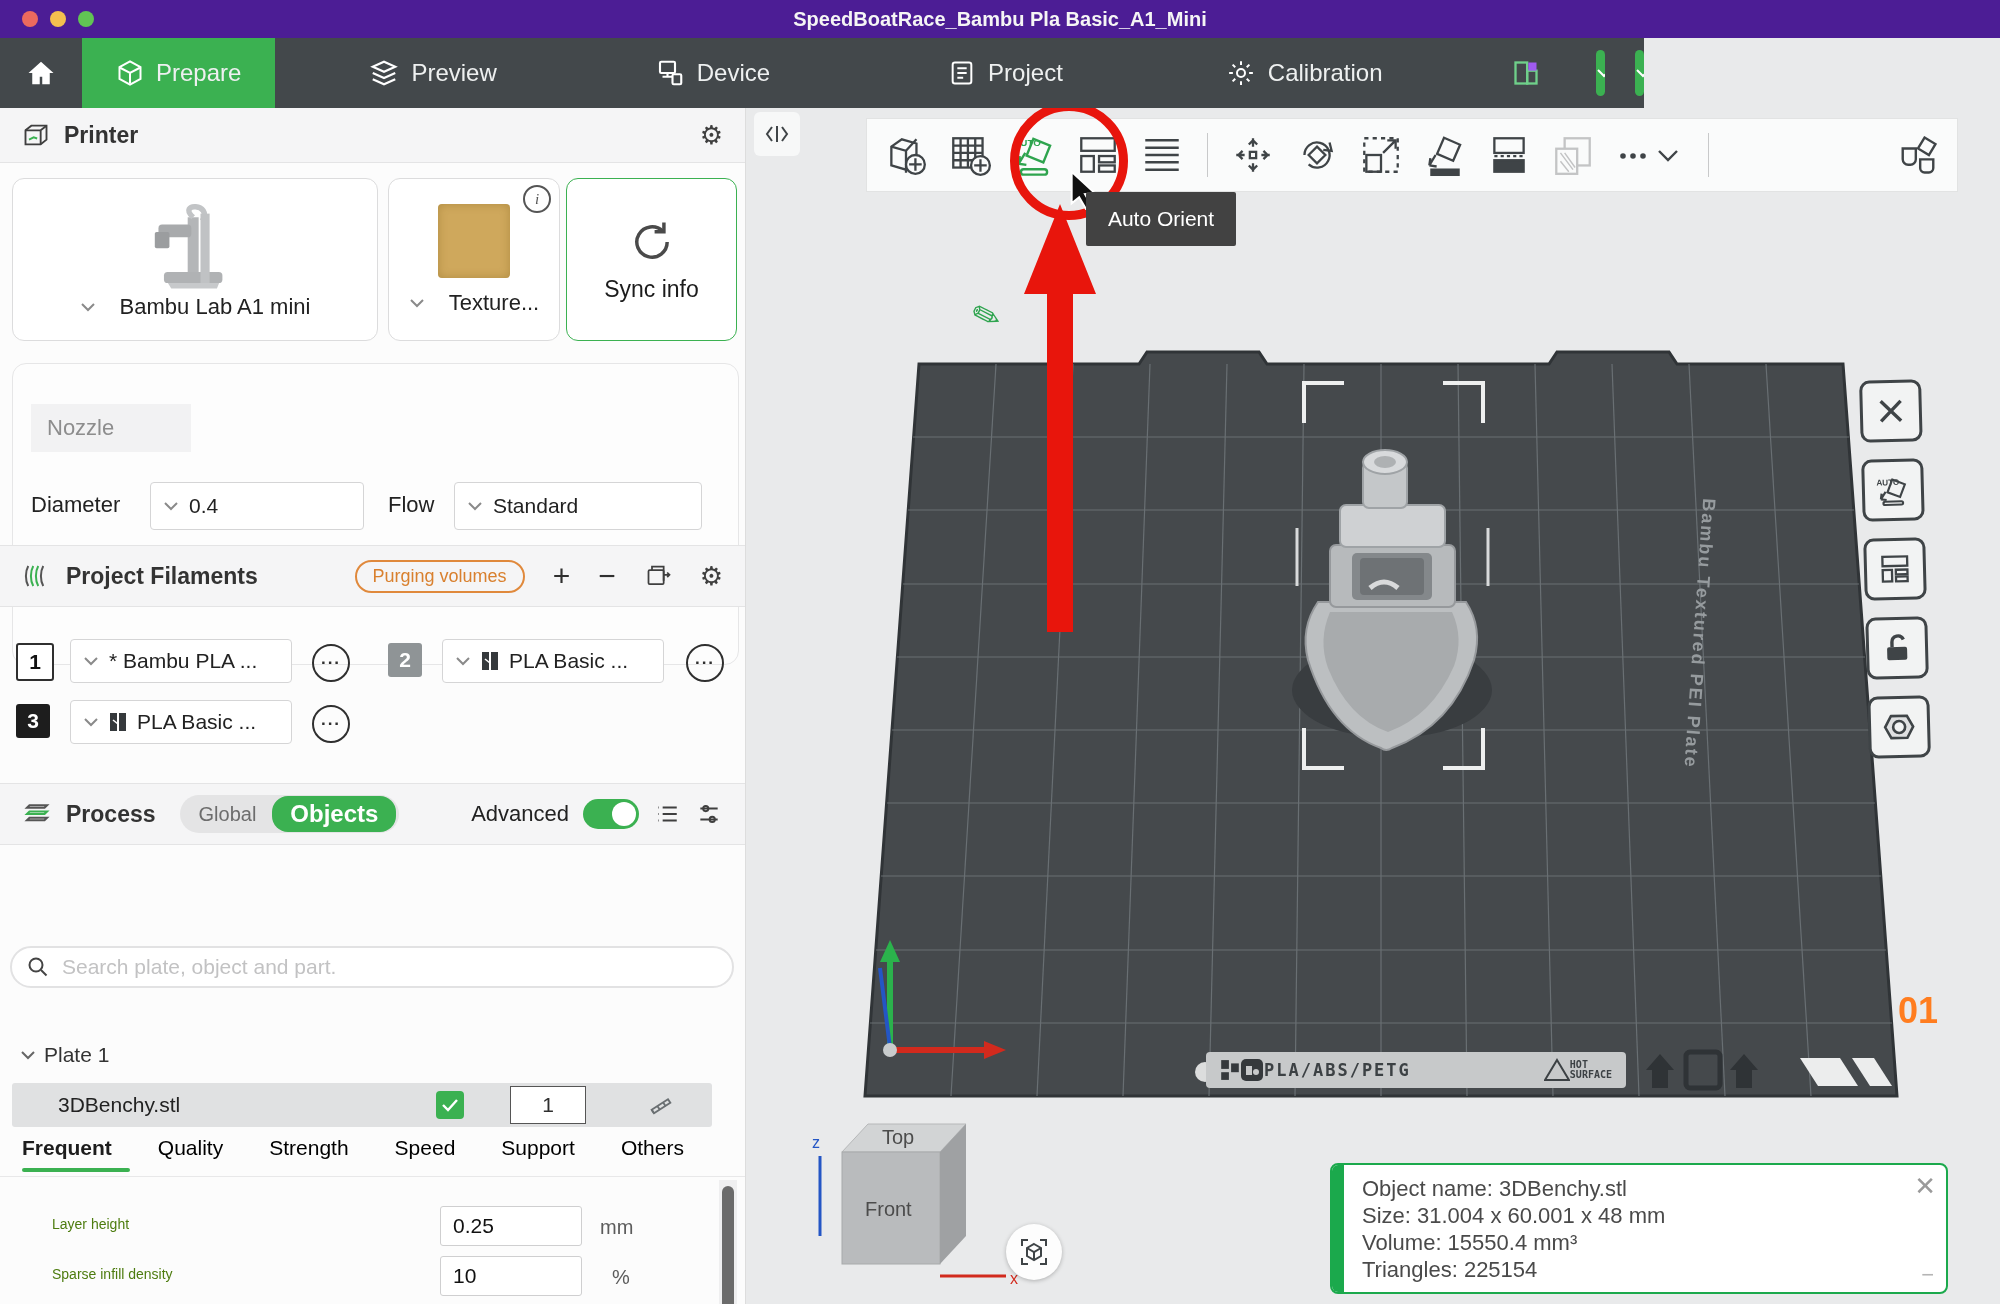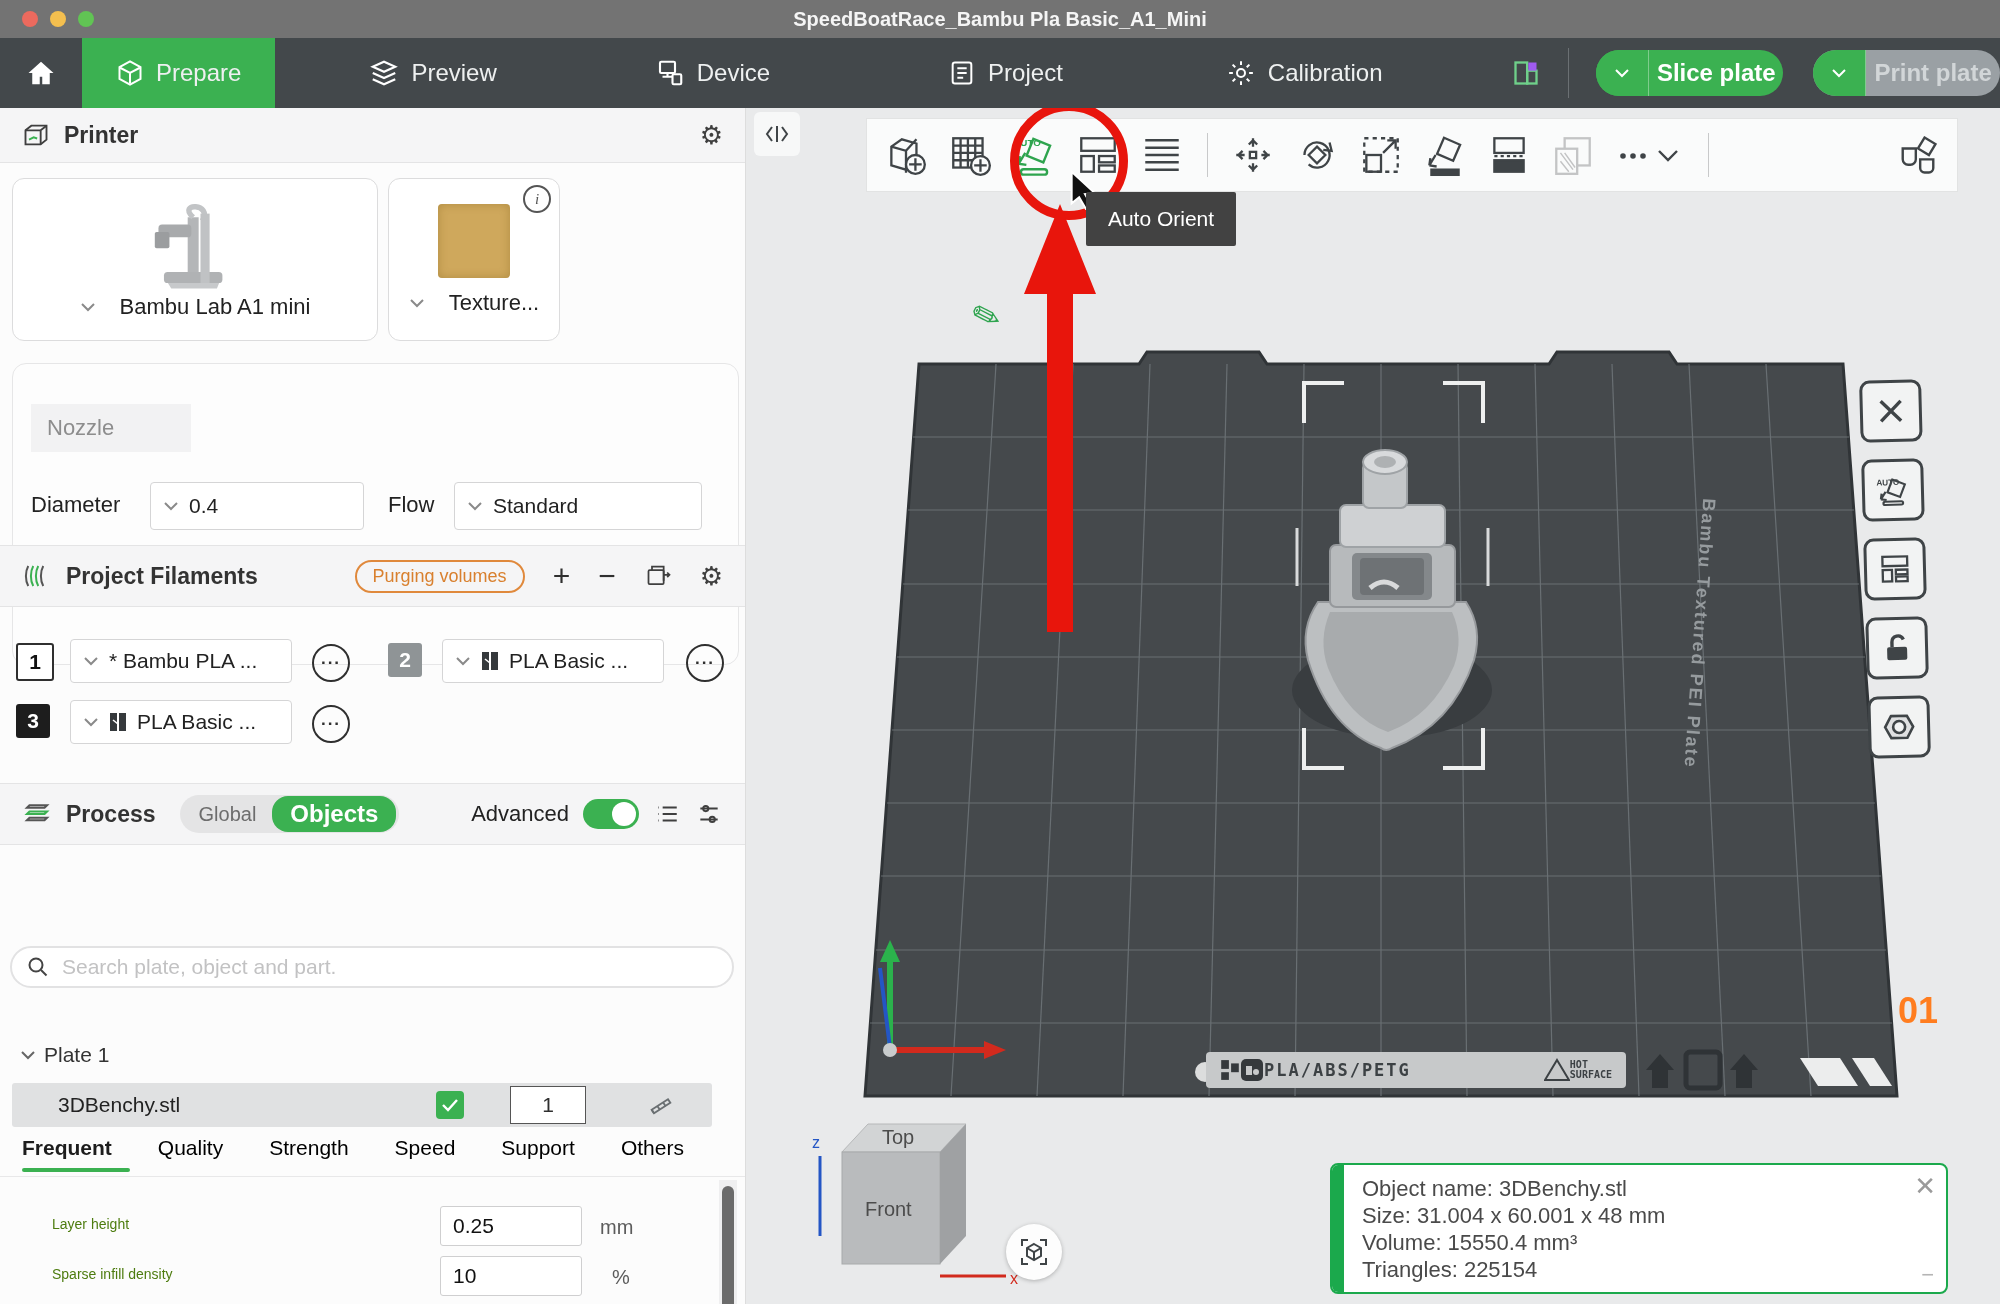--- a/index.html
+++ b/index.html
@@ -1,25 +1,25 @@
 <!DOCTYPE html>
 <html><head>
 <meta charset="utf-8">
 <style>
   html,body{margin:0;padding:0;background:#e9eaeb;}
   #app{position:relative;width:2000px;height:1304px;overflow:hidden;
        font-family:"Liberation Sans",sans-serif;color:#2f2f2f;background:#e9eaeb;}
   .abs{position:absolute;}
   svg{display:block;}
   
-  #titlebar{left:0;top:0;width:2000px;height:38px;background:#737373;}
+  #titlebar{left:0;top:0;width:2000px;height:38px;background:#4c1d95;}
   .tl{top:11px;width:16px;height:16px;border-radius:50%;}
   #wintitle{left:0;top:0;width:2000px;height:38px;line-height:38px;text-align:center;
             color:#f5f5f5;font-weight:bold;font-size:20px;}
-  #navbar{left:0;top:38px;width:2000px;height:70px;background:#43484b;display:flex;align-items:center;}
+  #navbar{left:0;top:38px;width:1644px;height:70px;background:#43484b;display:flex;align-items:center;}
   .navtab{height:70px;display:flex;align-items:center;gap:12px;color:#eef0f0;font-size:24px;padding:0 34px;}
   .navtab.active{background:#3bb151;}
   .pillbtn{height:46px;border-radius:23px;display:flex;overflow:hidden;font-size:24px;font-weight:bold;}
   .pillchev{width:52px;display:flex;align-items:center;justify-content:center;background:#3bb151;border-right:1px solid rgba(255,255,255,.35);}
   
   #sidebar{left:0;top:108px;width:745px;height:1196px;background:#fcfcfc;border-right:1px solid #dddddd;}
   .sechead{left:0;width:745px;background:#f5f5f6;border-top:1px solid #e4e4e5;border-bottom:1px solid #e4e4e5;
            display:flex;align-items:center;padding:0 22px;box-sizing:border-box;gap:14px;}
   .sectitle{font-size:23px;font-weight:bold;color:#333;}
   .card{border:1px solid #dcdcdd;border-radius:12px;background:#fff;display:flex;flex-direction:column;
@@ -188,20 +188,27 @@
       <div style="width:72px;height:74px;background:#cfa85c;border-radius:4px;margin-bottom:12px;
                   box-shadow:inset 0 0 10px rgba(120,90,20,.35);"></div>
       <div class="ddrow">
         <svg class="chev" viewBox="0 0 16 10">
             <path d="M2 2l6 6 6-6" fill="none" stroke="#8a8a8a" stroke-width="2"></path>
           </svg>
         <span>Texture...</span>
       </div>
     </div>
 
+    <div class="abs card" style="left:566px;top:70px;width:171px;height:163px;border:1.5px solid #3bb151;">
+      <svg width="52" height="52" viewBox="0 0 24 24" fill="none" stroke="#4a4a4a" stroke-width="1.6">
+        <path d="M19 12a7 7 0 1 1-2-4.9"></path>
+          <path d="M17.5 3v4.3h-4.3"></path>
+        </svg>
+      <div style="font-size:23px;color:#1c1c1c;margin-top:8px;">Sync info</div>
+    </div>
 
     <div class="abs" style="left:12px;top:255px;width:725px;height:300px;border:1px solid #e6e6e7;border-radius:14px;background:#fdfdfd;">
       <div class="abs" style="left:18px;top:40px;width:160px;height:48px;background:#f2f2f3;display:flex;align-items:center;
            padding-left:16px;font-size:22px;color:#8d8d8d;box-sizing:border-box;">Nozzle</div>
       <div class="abs" style="left:18px;top:128px;font-size:22px;color:#222;">Diameter</div>
       <div class="abs selbox" style="left:137px;top:118px;width:214px;height:48px;">
         <svg class="chev" viewBox="0 0 16 10">
             <path d="M2 2l6 6 6-6" fill="none" stroke="#8a8a8a" stroke-width="2"></path>
           </svg>
         <span>0.4</span>

